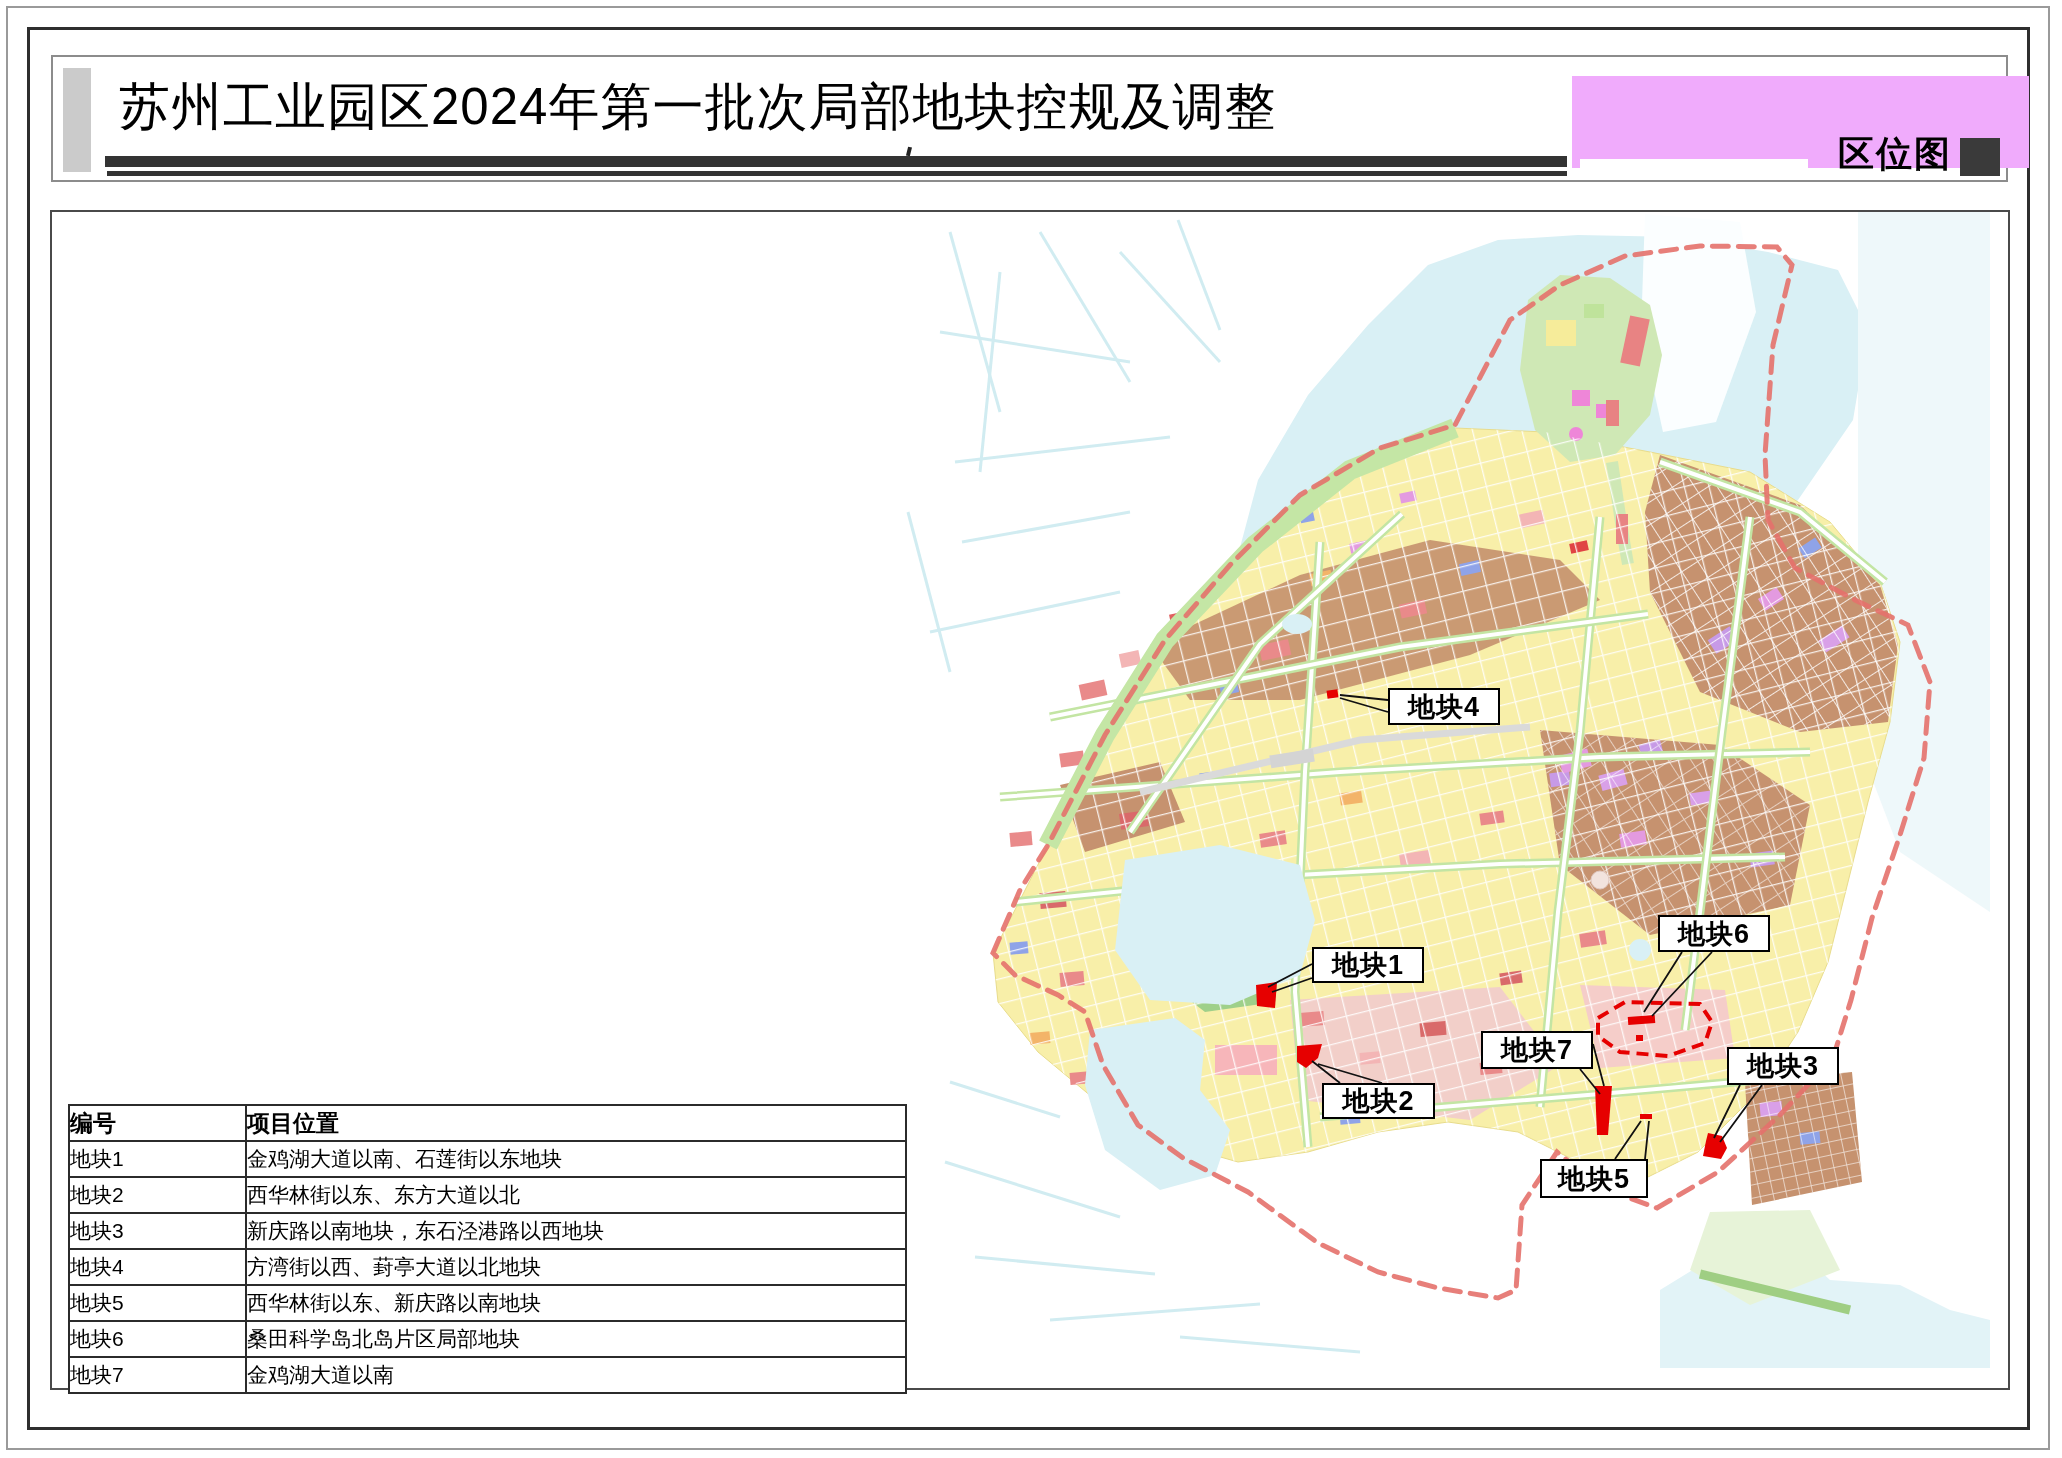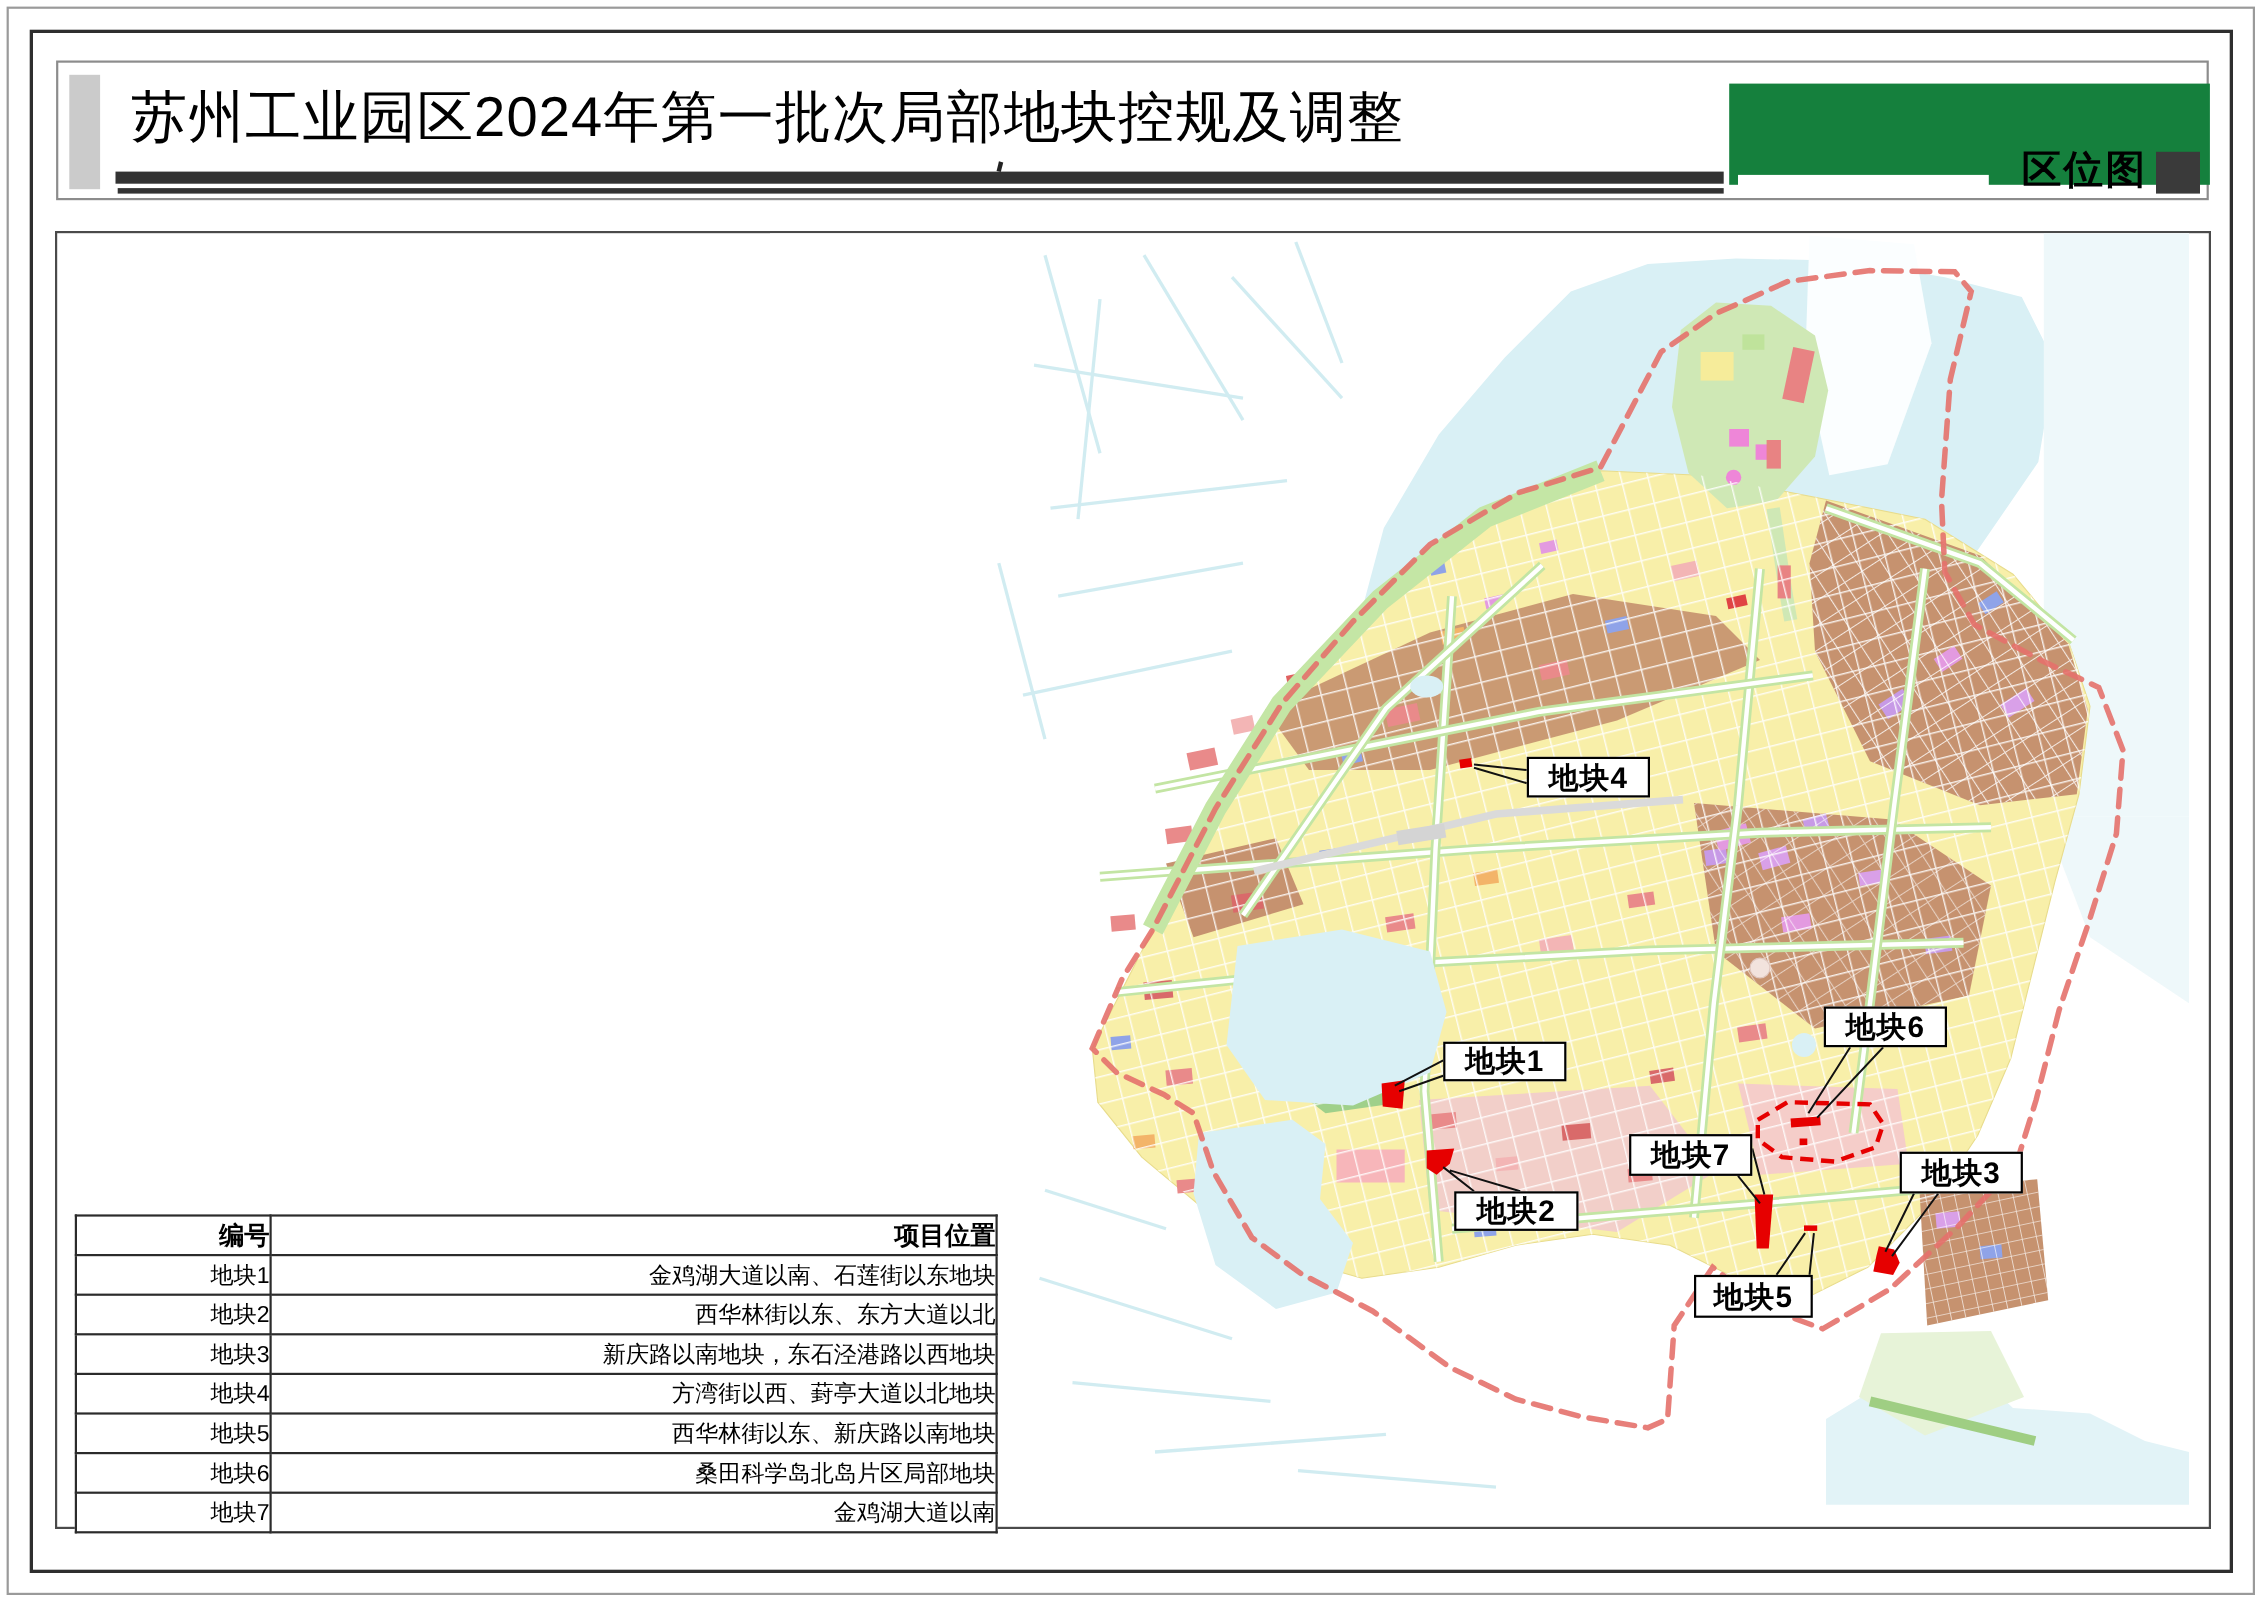--- a/index.html
+++ b/index.html
@@ -10,34 +10,34 @@
   .frame-inner{position:absolute;left:27px;top:27px;width:2003px;height:1403px;
         border:3px solid #2e2e2e;box-sizing:border-box;}
   .header-box{position:absolute;left:51px;top:55px;width:1957px;height:127px;
         border:2px solid #8c8c8c;box-sizing:border-box;background:#fff;}
   .accent-bar{position:absolute;left:10px;top:11px;width:28px;height:104px;background:#cbcbcb;}
   .page-title{position:absolute;left:66px;top:16px;font-size:51px;font-weight:normal;
         color:#000;letter-spacing:1px;white-space:nowrap;}
   .title-tick{position:absolute;left:854px;top:90px;width:4px;height:9px;background:#222;transform:rotate(14deg);}
   .title-bar1{position:absolute;left:52px;top:99px;width:1462px;height:11px;background:#333;}
   .title-bar2{position:absolute;left:54px;top:114px;width:1460px;height:5px;background:#333;}
-  .corner-box{position:absolute;left:1519px;top:19px;width:437px;height:92px;background:#15803d;}
+  .corner-box{position:absolute;left:1519px;top:19px;width:437px;height:92px;background:#f0abfc;padding-left:20px;}
   .corner-whitebar{position:absolute;left:8px;top:83px;width:228px;height:14px;background:#fff;}
   .corner-whiteline{position:absolute;left:8px;top:99px;width:378px;height:4px;background:#fff;}
   .corner-label{position:absolute;left:266px;top:54px;font-size:36px;font-weight:bold;color:#000;letter-spacing:2px;}
   .corner-square{position:absolute;left:388px;top:62px;width:40px;height:38px;background:#3a3a3a;}
   .content-box{position:absolute;left:50px;top:210px;width:1960px;height:1180px;
         border:2px solid #4a4a4a;box-sizing:border-box;background:#fff;}
   #map-svg{position:absolute;left:700px;top:212px;width:1290px;height:1158px;}
   .plot-label{position:absolute;background:#ffffff;border:2px solid #000;box-sizing:border-box;
         display:flex;align-items:center;justify-content:center;font-size:27px;font-weight:bold;
         color:#000;letter-spacing:1px;z-index:6;}
   .loc-table{position:absolute;left:68px;top:1104px;width:839px;border-collapse:collapse;
         table-layout:fixed;z-index:5;background:#fff;}
-  .loc-table th,.loc-table td{border:2px solid #2b2b2b;text-align:right;vertical-align:middle;
+  .loc-table th,.loc-table td{border:2px solid #2b2b2b;text-align:left;vertical-align:middle;
         height:34px;padding:0;color:#000;}
   .loc-table th{font-size:23px;font-weight:bold;}
   .loc-table td{font-size:21px;font-weight:normal;}
   .loc-table col.c1{width:177px;}
 </style>
 </head>
 <body>
 
 <div id="page">
   <div class="frame-outer"></div>

